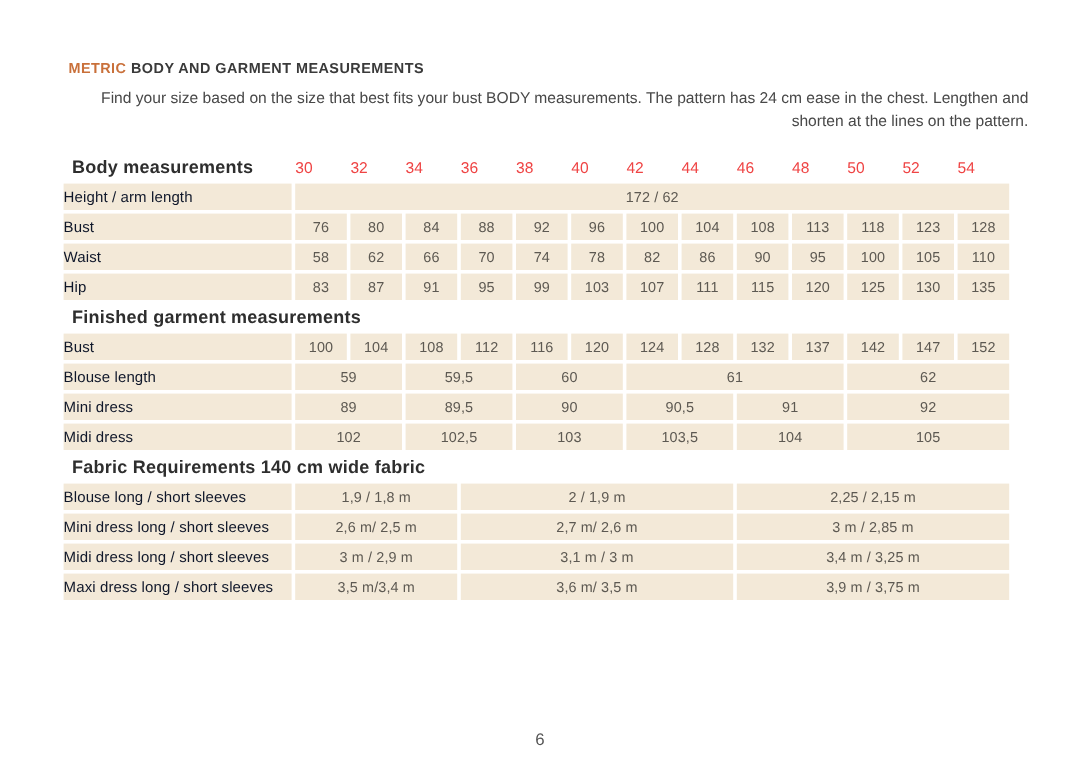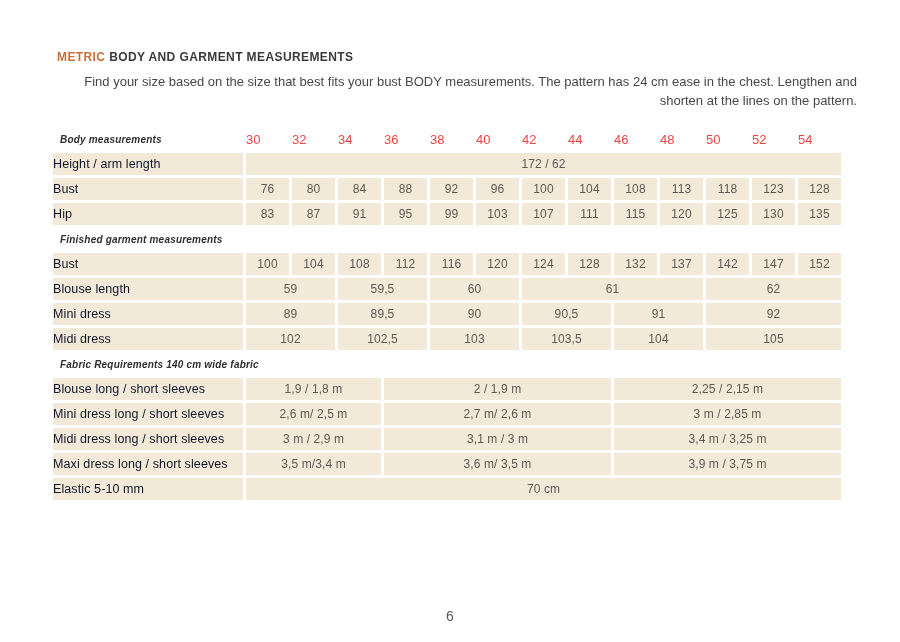--- a/index.html
+++ b/index.html
@@ -14,21 +14,21 @@
            font-size:13px; line-height:19px; color:#484848;text-align:right; }
 
   table.meas { position:absolute; left:50px; top:125px; width:794px;
                border-collapse:separate; border-spacing:3px; table-layout:fixed; }
   td { height:22px; padding:0; vertical-align:middle; overflow:hidden; white-space:nowrap; }
 
   td.label { background:var(--cellbg,#f3e9d8); font-size:12.5px; color:#0f172a;
              padding-left:0; letter-spacing:0.1px; }
   tr.header td.label, tr.section td.label {
              background:transparent; font-weight:600; color:#2e2e2e;
-             font-size:10px; letter-spacing:0.2px; padding-left:7px;font-style:italic; }
+             font-size:15px; letter-spacing:0.2px; padding-left:7px; }
   td.size  { text-align:left; font-weight:400; font-size:13px; color:#ef4444; }
   td.cell  { background:var(--cellbg,#f3e9d8); text-align:center; font-size:12px;
              color:#5d5952; letter-spacing:0.1px; }
 
   .pageno { position:absolute; left:0; width:900px; top:608px; text-align:center;
             font-size:14px; color:#555555; }
 </style>
 </head>
 <body>
 
@@ -88,20 +88,36 @@
           <td class="cell" colspan="1">96</td>
           <td class="cell" colspan="1">100</td>
           <td class="cell" colspan="1">104</td>
           <td class="cell" colspan="1">108</td>
           <td class="cell" colspan="1">113</td>
           <td class="cell" colspan="1">118</td>
           <td class="cell" colspan="1">123</td>
           <td class="cell" colspan="1">128</td>
         </tr>
         <tr class="data">
+          <td class="label">Waist</td>
+          <td class="cell" colspan="1">58</td>
+          <td class="cell" colspan="1">62</td>
+          <td class="cell" colspan="1">66</td>
+          <td class="cell" colspan="1">70</td>
+          <td class="cell" colspan="1">74</td>
+          <td class="cell" colspan="1">78</td>
+          <td class="cell" colspan="1">82</td>
+          <td class="cell" colspan="1">86</td>
+          <td class="cell" colspan="1">90</td>
+          <td class="cell" colspan="1">95</td>
+          <td class="cell" colspan="1">100</td>
+          <td class="cell" colspan="1">105</td>
+          <td class="cell" colspan="1">110</td>
+        </tr>
+        <tr class="data">
           <td class="label">Hip</td>
           <td class="cell" colspan="1">83</td>
           <td class="cell" colspan="1">87</td>
           <td class="cell" colspan="1">91</td>
           <td class="cell" colspan="1">95</td>
           <td class="cell" colspan="1">99</td>
           <td class="cell" colspan="1">103</td>
           <td class="cell" colspan="1">107</td>
           <td class="cell" colspan="1">111</td>
           <td class="cell" colspan="1">115</td>
@@ -175,22 +191,18 @@
           <td class="cell" colspan="3">3 m / 2,9 m</td>
           <td class="cell" colspan="5">3,1 m / 3 m</td>
           <td class="cell" colspan="5">3,4 m / 3,25 m</td>
         </tr>
         <tr class="data">
           <td class="label">Maxi dress long / short sleeves</td>
           <td class="cell" colspan="3">3,5 m/3,4 m</td>
           <td class="cell" colspan="5">3,6 m/ 3,5 m</td>
           <td class="cell" colspan="5">3,9 m / 3,75 m</td>
         </tr>
-        <tr class="data">
-          <td class="label">Elastic 5-10 mm</td>
-          <td class="cell" colspan="13">70 cm</td>
-        </tr>
       </tbody>
   </table>
 
   <div class="pageno">6</div>
 
 </div>
 
 </body></html>

